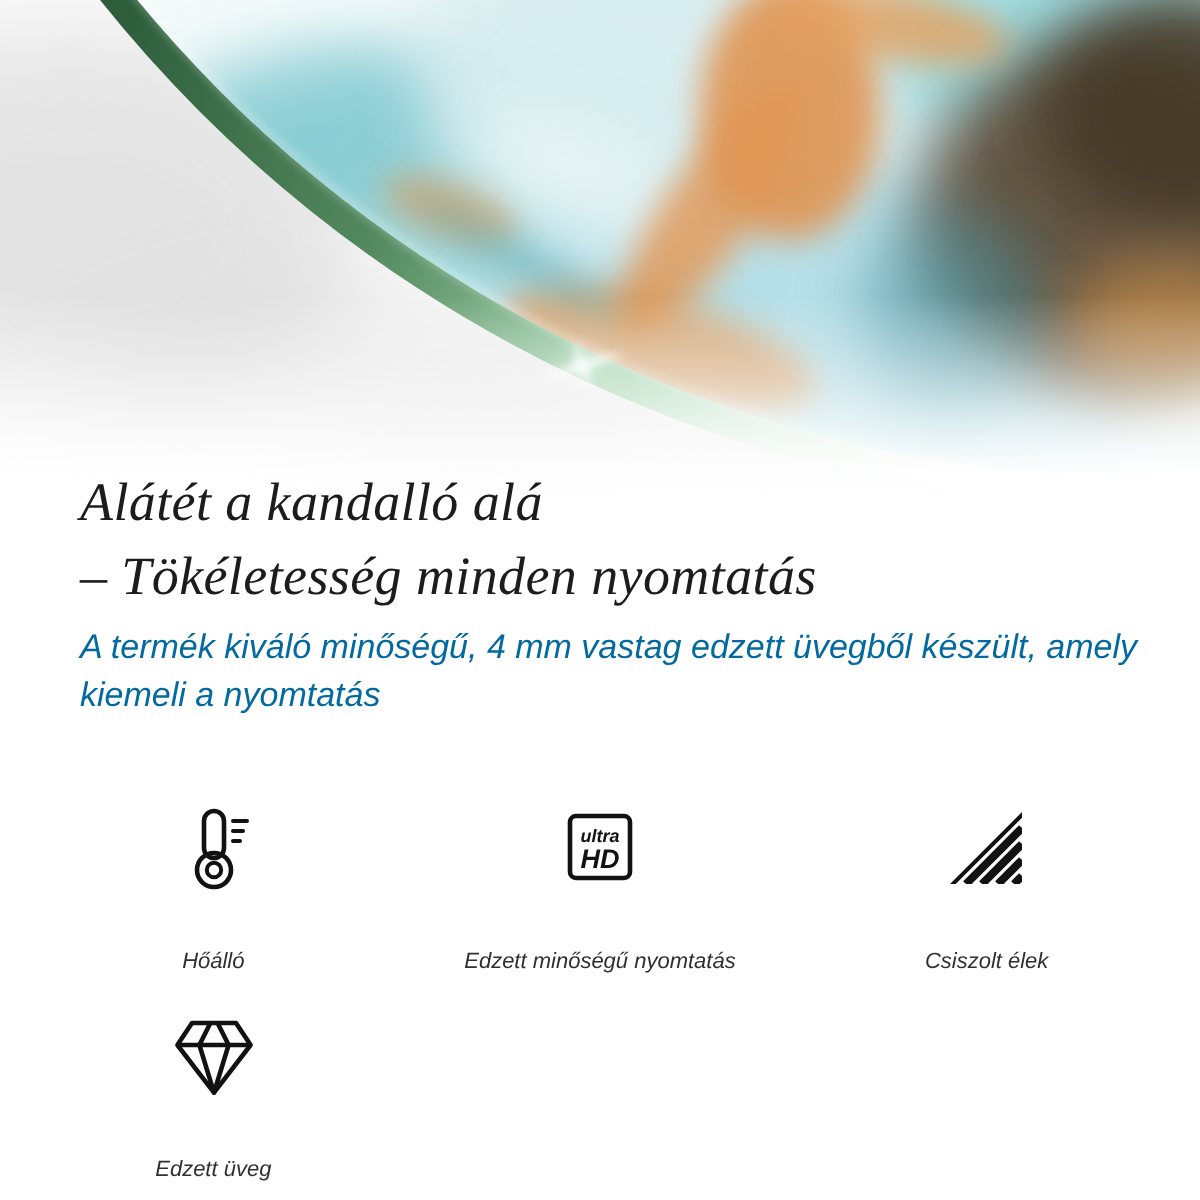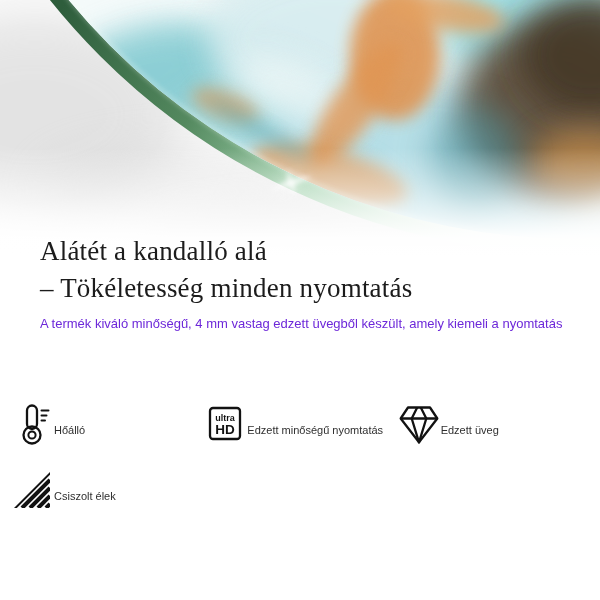--- a/index.html
+++ b/index.html
@@ -3,53 +3,53 @@
 <meta charset="utf-8">
 <style>
   html, body { margin: 0; padding: 0; }
   body {
     width: 600px; height: 600px;
     background: #ffffff;
     font-family: "Liberation Sans", sans-serif;
     overflow: hidden;
     position: relative;
   }
-  .page { position: relative; width: 600px; height: 600px; background: #fff; }
+  .page { position: relative; width: 600px; height: 600px; background: #fff; font-style: italic; }
 
   .hero { position: absolute; top: 0; left: 0; width: 600px; height: 268px; }
   .hero svg { display: block; }
 
   .headline {
     position: absolute; left: 40px; top: 233px;
     margin: 0;
     font-family: "Liberation Serif", "DejaVu Serif", serif;
     font-weight: 400;
     font-size: 27px;
     line-height: 37px;
     color: #1c1c1c;
     letter-spacing: 0.2px;
   }
 
   .desc {
     position: absolute; left: 40px; top: 312px;
-    font-size: 13px;
+    font-size: 17px;
     line-height: 24px;
-    color: #6d28d9;
+    color: #0369a1;
   }
 
   .features {
     position: absolute; left: 10px; right: 10px; top: 398px;
     display: grid;
     grid-template-columns: 1fr 1fr 1fr;
     row-gap: 14px;
   }
-  .feature { display: flex; flex-direction: row; align-items: center; }
+  .feature { display: flex; flex-direction: column; align-items: center; }
   .icon-box { height: 52px; display: flex; align-items: center; justify-content: center; }
   .feature-label {
-    margin-top: 13px;
+    margin-top: 25px;
     font-size: 11px;
     line-height: 13px;
     color: #2f2f2f;
     text-align: center;
   }
   .ficon { stroke: #121212; fill: none; stroke-width: 2.3; }
 </style>
 </head>
 <body>
 
@@ -163,45 +163,45 @@
           <text x="22" y="32" text-anchor="middle" font-family="Liberation Sans, sans-serif" font-size="13.5" font-weight="700" fill="#121212">HD</text>
         </svg>
       </div>
       <div class="feature-label">Edzett minőségű nyomtatás</div>
     </div>
 
 
     <div class="feature">
       <div class="icon-box">
         <svg width="44" height="44" viewBox="0 0 44 44">
-          <g class="ficon" stroke-width="2" stroke-linejoin="round">
-            <path d="M11 5.5 H33 L40.3 16.5 L22 40.3 L3.7 16.5 Z"></path>
-            <path d="M20.2 5.5 L14.7 16.5 L22 40.3 L29.3 16.5 L23.8 5.5"></path>
-            <line x1="3.7" y1="16.5" x2="40.3" y2="16.5"></line>
-          </g>
-        </svg>
-      </div>
-      <div class="feature-label">Edzett üveg</div>
-    </div>
-
-    <div class="feature">
-      <div class="icon-box">
-        <svg width="44" height="44" viewBox="0 0 44 44">
           <defs>
               <clipPath id="triClip">
                 <path d="M4 40 L40 40 L40 4 Z"></path>
               </clipPath>
             </defs>
           <g clip-path="url(#triClip)" stroke="#121212" stroke-width="4">
             <line x1="4" y1="40" x2="40" y2="4"></line>
             <line x1="12" y1="40" x2="40" y2="12"></line>
             <line x1="20" y1="40" x2="40" y2="20"></line>
             <line x1="28" y1="40" x2="40" y2="28"></line>
             <line x1="36" y1="40" x2="40" y2="36"></line>
           </g>
         </svg>
       </div>
       <div class="feature-label">Csiszolt élek</div>
     </div>
 
+    <div class="feature">
+      <div class="icon-box">
+        <svg width="44" height="44" viewBox="0 0 44 44">
+          <g class="ficon" stroke-width="2" stroke-linejoin="round">
+            <path d="M11 5.5 H33 L40.3 16.5 L22 40.3 L3.7 16.5 Z"></path>
+            <path d="M20.2 5.5 L14.7 16.5 L22 40.3 L29.3 16.5 L23.8 5.5"></path>
+            <line x1="3.7" y1="16.5" x2="40.3" y2="16.5"></line>
+          </g>
+        </svg>
+      </div>
+      <div class="feature-label">Edzett üveg</div>
+    </div>
+
 
   </div>
 </div>
 
 </body></html>

